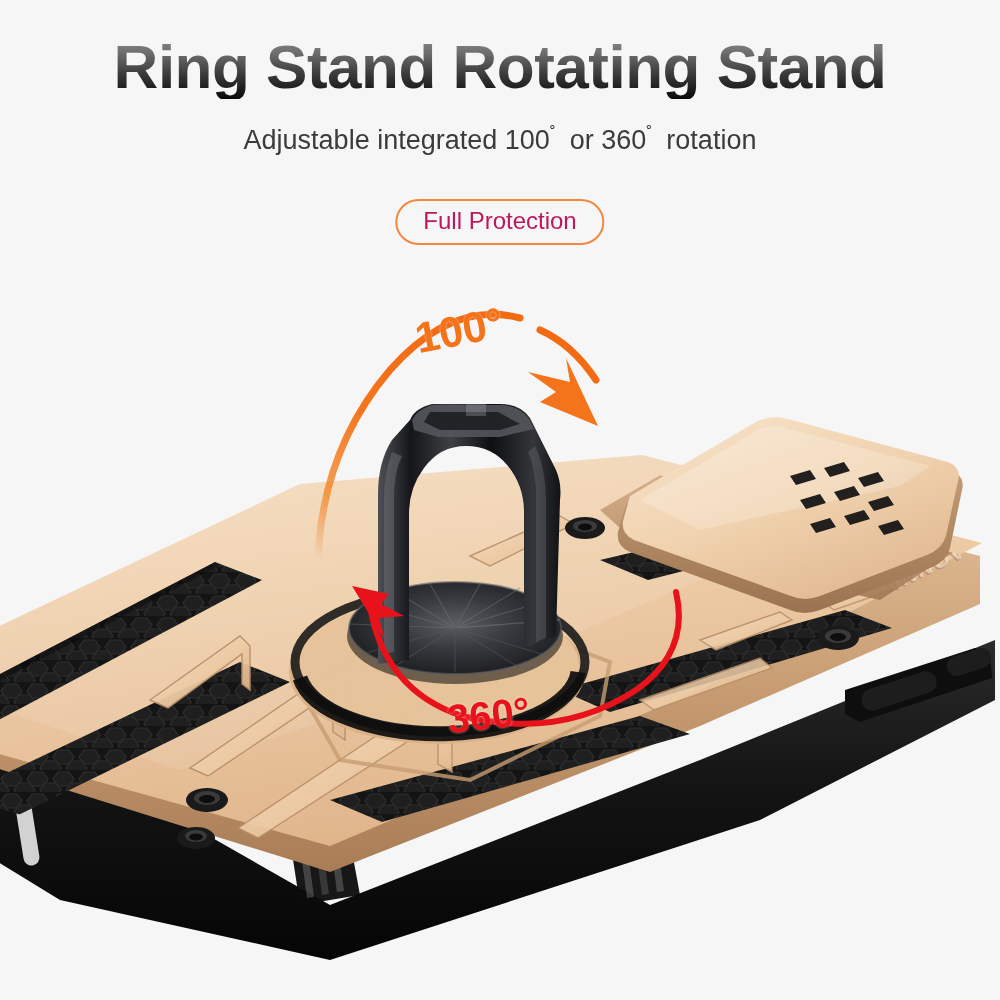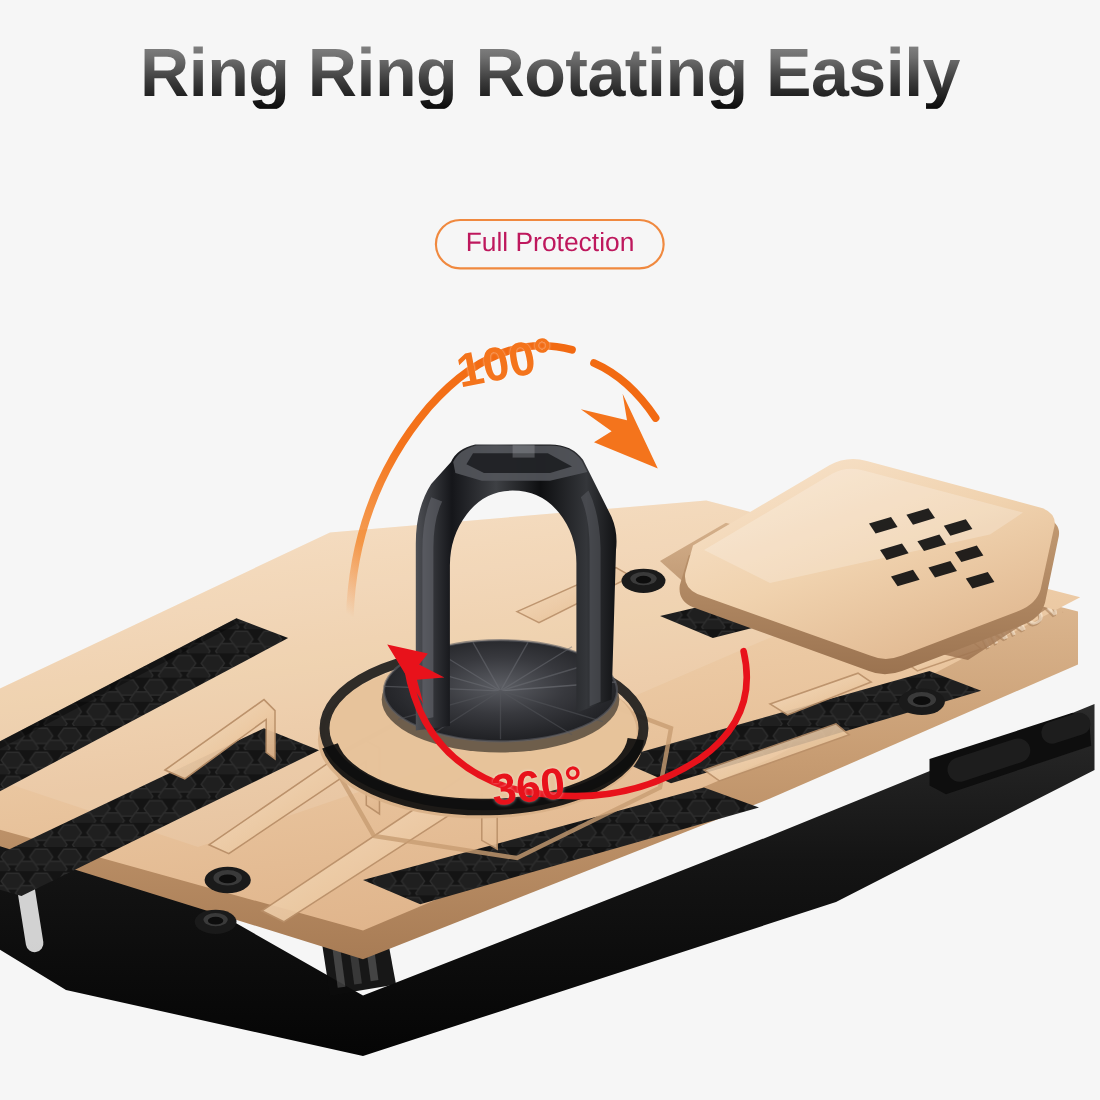--- a/index.html
+++ b/index.html
@@ -96,22 +96,25 @@
     color: #e8121b;
     transform: rotate(-6deg);
     text-shadow: 0 0 3px rgba(255,255,255,0.55);
   }
 </style>
 </head>
 <body>
 
 <div id="page">
 
-  <div id="headline">Ring Ring Rotating Easily</div>
-
+  <div id="headline">Ring Stand Rotating Stand</div>
+
+  <div id="subtitle">
+    <span>Adjustable integrated 100</span><span class="deg">˚</span><span>or 360</span><span class="deg">˚</span><span>rotation</span>
+  </div>
 
   <div id="badge">Full Protection</div>
 
   <div id="scene">
     <svg class="layer" viewBox="0 0 1000 1000" xmlns="http://www.w3.org/2000/svg">
       <defs>
         <linearGradient id="goldTop" x1="0" y1="0" x2="0.35" y2="1">
           <stop offset="0%" stop-color="#f6ddc2"></stop>
           <stop offset="40%" stop-color="#efcfaa"></stop>
           <stop offset="100%" stop-color="#e0b58c"></stop>

